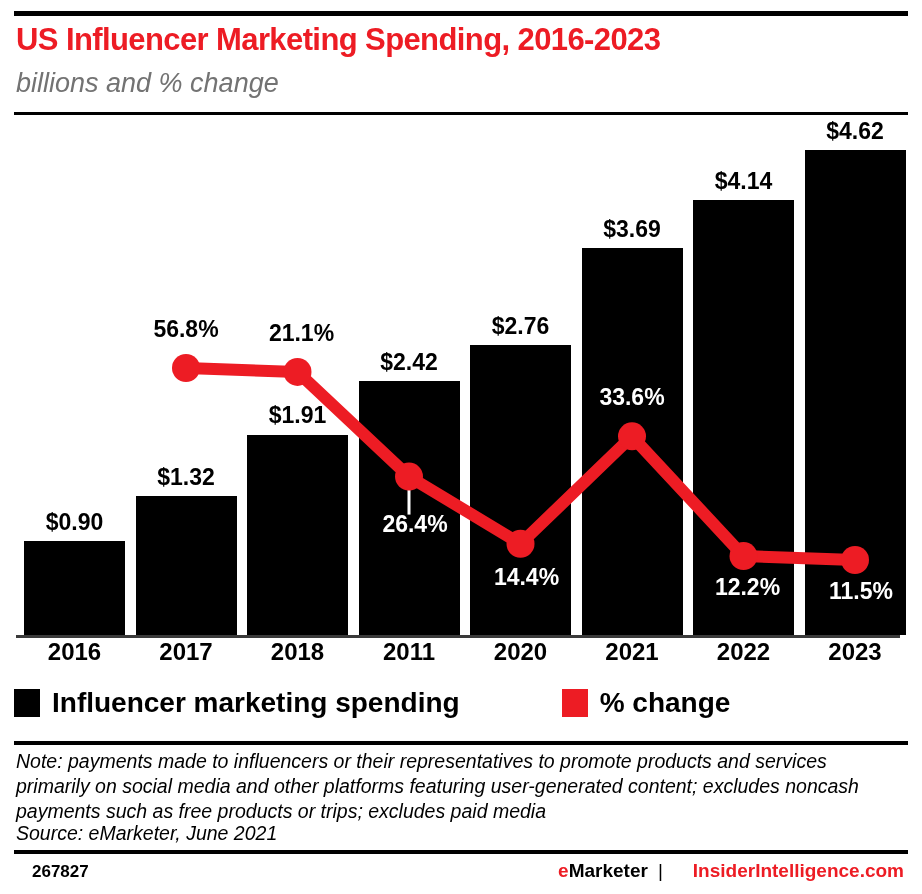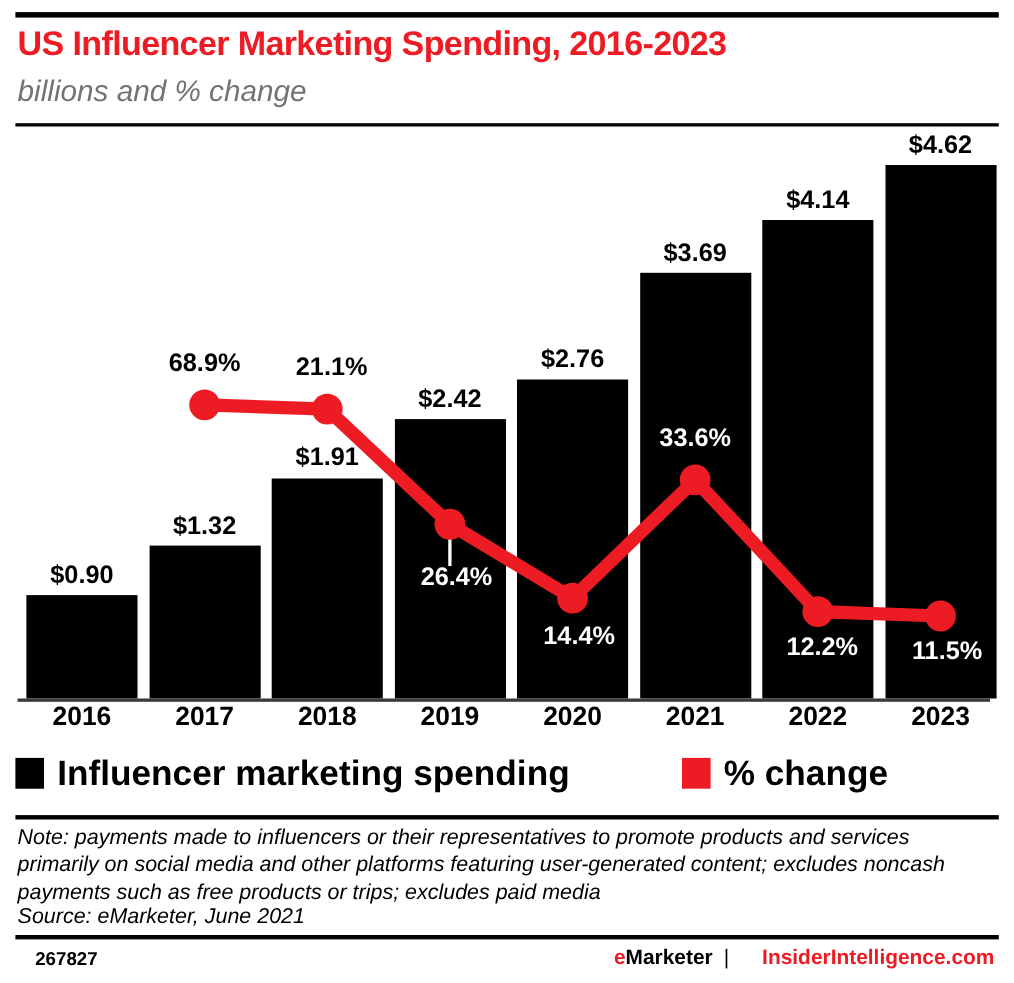--- a/index.html
+++ b/index.html
@@ -137,21 +137,21 @@
     white-space: nowrap;
   }
   .legend-item + .legend-item { margin-left: 64px; }
   .swatch {
     width: 26px;
     height: 28px;
     flex: 0 0 auto;
   }
   .legend-text {
     margin-left: 12px;
-    font-size: 32px;
+    font-size: 28px;
     font-weight: 700;
     color: #000000;
   }
 
   
   .note {
     position: absolute;
     left: 16px;
     top: 749px;
     width: 880px;
@@ -229,36 +229,36 @@
         <polyline points="186,248 297.5,251.91836734693877 409,356.59475218658895 520.5,423.7667638483965 632,316.29154518950435 743.5,436.0816326530612 855,440" fill="none" stroke="#ED1C24" stroke-width="12" stroke-linejoin="round" stroke-linecap="round"></polyline>
         <circle cx="186" cy="248" r="14" fill="#ED1C24"></circle>
         <circle cx="297.5" cy="251.91836734693877" r="14" fill="#ED1C24"></circle>
         <circle cx="409" cy="356.59475218658895" r="14" fill="#ED1C24"></circle>
         <circle cx="520.5" cy="423.7667638483965" r="14" fill="#ED1C24"></circle>
         <circle cx="632" cy="316.29154518950435" r="14" fill="#ED1C24"></circle>
         <circle cx="743.5" cy="436.0816326530612" r="14" fill="#ED1C24"></circle>
         <circle cx="855" cy="440" r="14" fill="#ED1C24"></circle>
       </svg>
     <div id="pct-layer">
-        <div class="pct-label pct-dark" style="left: 116px; width: 140px; top: 196px;">68.9%</div>
+        <div class="pct-label pct-dark" style="left: 116px; width: 140px; top: 196px;">56.8%</div>
         <div class="pct-label pct-dark" style="left: 231.5px; width: 140px; top: 199.918px;">21.1%</div>
         <div class="pct-label pct-light" style="left: 345px; width: 140px; top: 390.595px;">26.4%</div>
         <div class="pct-label pct-light" style="left: 456.5px; width: 140px; top: 443.767px;">14.4%</div>
         <div class="pct-label pct-light" style="left: 562px; width: 140px; top: 264.292px;">33.6%</div>
         <div class="pct-label pct-light" style="left: 677.5px; width: 140px; top: 454.082px;">12.2%</div>
         <div class="pct-label pct-light" style="left: 791px; width: 140px; top: 458px;">11.5%</div>
       </div>
     <div class="axis-line"></div>
   </div>
 
   <div class="xaxis" id="xaxis-layer">
       <div class="xtick" style="left: 24px; width: 101px; top: 0px;">2016</div>
       <div class="xtick" style="left: 135.5px; width: 101px; top: 0px;">2017</div>
       <div class="xtick" style="left: 247px; width: 101px; top: 0px;">2018</div>
-      <div class="xtick" style="left: 358.5px; width: 101px; top: 0px;">2019</div>
+      <div class="xtick" style="left: 358.5px; width: 101px; top: 0px;">2011</div>
       <div class="xtick" style="left: 470px; width: 101px; top: 0px;">2020</div>
       <div class="xtick" style="left: 581.5px; width: 101px; top: 0px;">2021</div>
       <div class="xtick" style="left: 693px; width: 101px; top: 0px;">2022</div>
       <div class="xtick" style="left: 804.5px; width: 101px; top: 0px;">2023</div>
     </div>
 
   <div class="legend" id="legend-layer">
       <div class="legend-item">
         <span class="swatch" style="background: rgb(0, 0, 0);"></span>
         <span class="legend-text">Influencer marketing spending</span>

